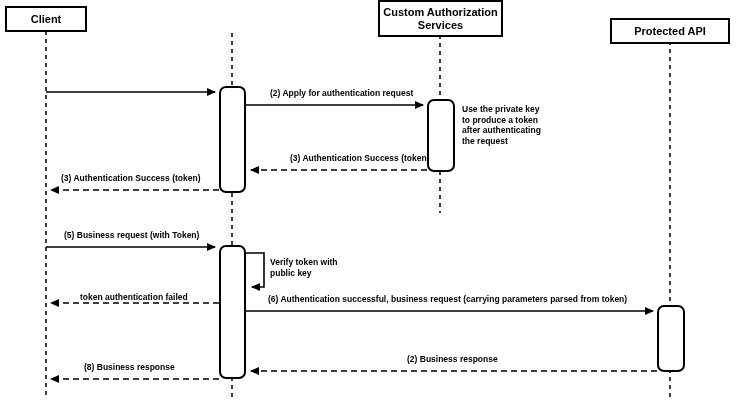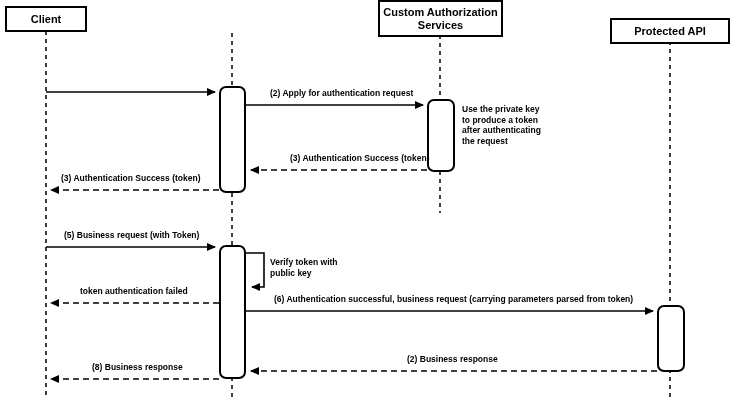--- a/index.html
+++ b/index.html
@@ -110,21 +110,21 @@
     <span>Custom Authorization Services</span>
   </div>
   <div class="actor-box" style="left:610px; top:6px; width:120px; height:26px;margin-top:12px;">
     <span>Protected API</span>
   </div>
 
   <div class="msg-label" style="left:270px; top:88px;">(2) Apply for authentication request</div>
   <div class="msg-label" style="left:281px; top:153px;padding-left:9px;">(3) Authentication Success (token)</div>
   <div class="msg-label" style="left:61px;  top:173px;">(3) Authentication Success (token)</div>
   <div class="msg-label" style="left:64px;  top:230px;">(5) Business request (with Token)</div>
-  <div class="msg-label" style="left:80px;  top:286px;text-align:center;">token authentication failed</div>
-  <div class="msg-label" style="left:274px; top:294px;text-align:right;">(6) Authentication successful, business request (carrying parameters parsed from token)</div>
+  <div class="msg-label" style="left:80px;  top:292px;text-align:center;">token authentication failed</div>
+  <div class="msg-label" style="left:268px; top:294px;text-align:right;">(6) Authentication successful, business request (carrying parameters parsed from token)</div>
   <div class="msg-label" style="left:407px; top:354px;">(2) Business response</div>
-  <div class="msg-label" style="left:92px;  top:362px;text-align:right;">(8) Business response</div>
+  <div class="msg-label" style="left:84px;  top:362px;text-align:right;">(8) Business response</div>
 
   <div class="note-label" style="left:462px; top:104px; width:80px;">Use the private key to produce a token after authenticating the request</div>
   <div class="note-label" style="left:270px; top:257px; width:68px;">Verify token with public key</div>
 
 </div>
 
 </body></html>

